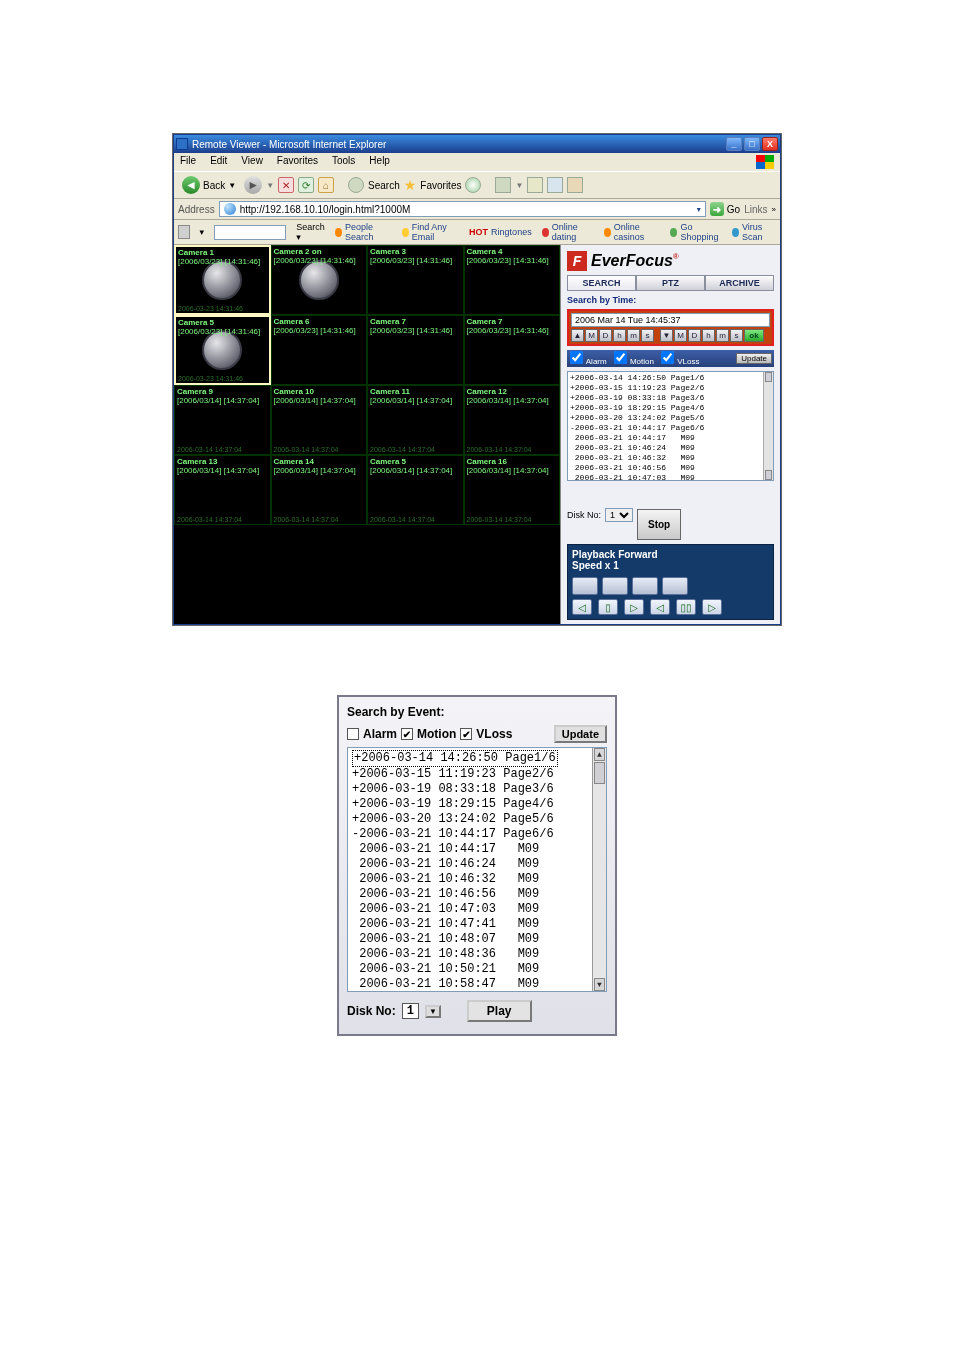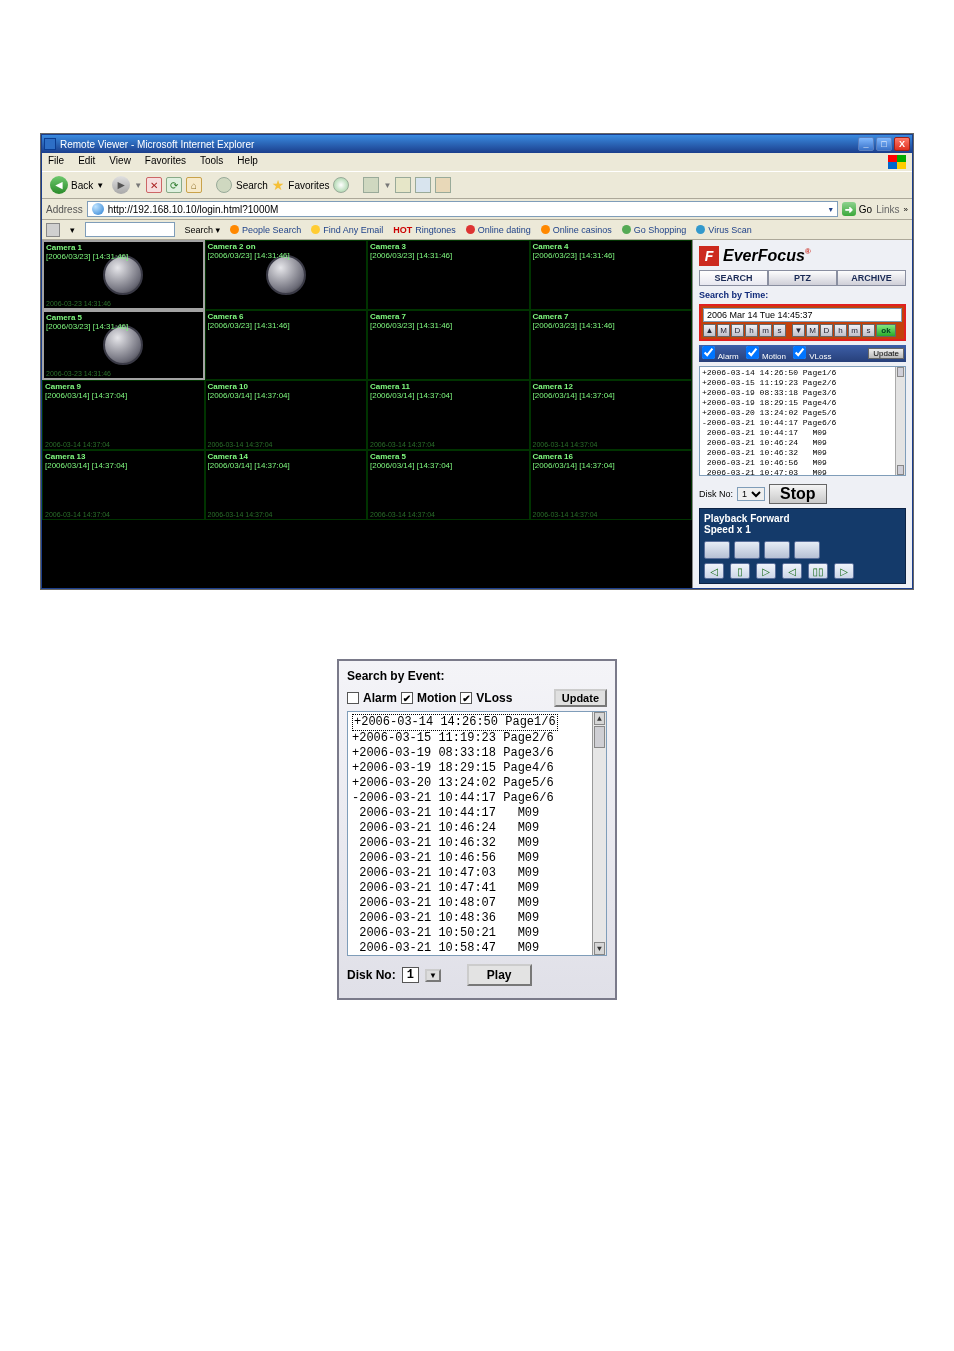--- a/index.html
+++ b/index.html
@@ -1,20 +1,20 @@
 <!DOCTYPE html>
 <html><head>
 <meta charset="utf-8">
 <style>
   * { box-sizing: border-box; margin:0; padding:0; }
   body { font-family: Tahoma, Arial, sans-serif; background:#fff; font-size:11px; color:#000; }
   .page { width:954px; margin:0 auto; padding:4px 0; }
 
   
-  .browser-window { width:872px; margin:130px auto 40px auto; border:1px solid #1b3e8c; background:#fff; box-shadow:0 0 0 1px #666; }
+  .browser-window { width:608px; margin:130px auto 40px auto; border:1px solid #1b3e8c; background:#fff; box-shadow:0 0 0 1px #666; }
   .titlebar { height:18px; background:linear-gradient(#3a8be0,#1b3e8c); display:flex; align-items:center; padding:0 2px; color:#fff; font-size:10px; }
   .titlebar .ieicon { width:12px;height:12px;background:#2e6fc6;border:1px solid #0b3d91;margin-right:4px;display:inline-block; }
   .titlebar .spacer { flex:1; }
   .winbtn { width:16px;height:14px;margin-left:2px;display:flex;align-items:center;justify-content:center;font-size:9px;font-weight:bold;border:1px solid #5a7fbf;background:linear-gradient(#7fb8ff,#3a72c8);color:#fff;border-radius:2px; }
   .winbtn.close{background:linear-gradient(#ff7a6a,#e03020);border-color:#a02015;}
 
   .menubar { background:#ece9d8; padding:2px 6px; font-size:10px; color:#000; display:flex; gap:14px; }
   .menubar span { cursor:default; }
   .menubar .winlogo { margin-left:auto; width:18px;height:14px;
     background:
@@ -45,21 +45,21 @@
   .ysearch{border:1px solid #7f9db9;background:#fff;height:15px;width:90px;}
   .ylink{display:flex;align-items:center;gap:3px;color:#22448a;}
   .ylink .dot{width:9px;height:9px;border-radius:50%;}
   .dot.r{background:#d33;} .dot.y{background:#fc3;} .dot.o{background:#f80;} .dot.g{background:#5a5;} .dot.b{background:#39c;}
   .hot{color:#c00;font-weight:bold;}
 
   
   .content { display:flex; background:#000; }
   .camgrid { flex:1; display:grid; grid-template-columns:repeat(4,1fr); grid-auto-rows:70px; }
   .cam { border:1px solid #003300; position:relative; background:#000; color:#7ff87f; font-size:8px; overflow:hidden;}
-  .cam.sel { border:2px solid #a3a3a3; }
+  .cam.sel { border:2px solid #fef9c3; }
   .cam .hdr { position:absolute; top:1px; left:2px; right:2px; line-height:9px; }
   .cam .hdr b { display:block; }
   .cam .ftr { position:absolute; bottom:1px; left:2px; color:#2a6f2a; font-size:7px;}
   .cam .thumb { position:absolute; inset:0; display:flex;align-items:center;justify-content:center;}
   .watch{width:40px;height:40px;border-radius:50%;background:radial-gradient(circle at 35% 30%,#e6e6ea,#6c6c78 70%,#222 100%);border:2px solid #3a3a46;}
 
   .sidepanel{ width:220px; background:#eef0f5; padding:6px 6px 4px 6px; display:flex; flex-direction:column; gap:4px; font-size:9px; border-left:1px solid #888;}
   .logo{display:flex;align-items:center;gap:4px;font-size:16px;font-weight:bold;font-style:italic;}
   .logo .sq{width:20px;height:20px;background:#cc2a1f;display:flex;align-items:center;justify-content:center;color:#fff;font-size:14px;font-weight:bold;}
   .logo .tm{font-size:8px;color:#cc2a1f;vertical-align:top;}
@@ -77,21 +77,21 @@
   .evhdr{background:linear-gradient(#3d5fa8,#27407a);color:#fff;padding:1px 2px;font-size:8px;display:flex;align-items:center;gap:6px;}
   .evhdr input{margin:0 1px;}
   .evhdr .upd{margin-left:auto;background:linear-gradient(#eee,#bbb);border:1px solid #666;color:#000;padding:0 4px;font-size:8px;}
   .evlist{background:#fff;border:1px solid #7f9db9;height:110px;overflow:hidden;font-family:"Courier New",monospace;font-size:8px;line-height:10px;padding:1px 10px 1px 2px;color:#000;white-space:pre;position:relative;}
   .evlist .sb{position:absolute;top:0;right:0;bottom:0;width:10px;background:#e3e3e3;border-left:1px solid #aaa;}
   .evlist .sb::before,.evlist .sb::after{content:"";position:absolute;left:1px;right:1px;height:8px;background:#cfcfd8;border:1px solid #888;}
   .evlist .sb::before{top:0;} .evlist .sb::after{bottom:0;}
 
   .diskrow{display:flex;align-items:center;gap:4px;margin-top:4px;}
   .diskrow select{font-size:9px;border:1px solid #7f9db9;}
-  .btn3d{padding:0 10px;border:1px solid #666;background:linear-gradient(#f4f4f4,#c9c9c9);font-size:16px;font-weight:bold;}
+  .btn3d{padding:9px 10px;border:1px solid #666;background:linear-gradient(#f4f4f4,#c9c9c9);font-size:10px;font-weight:bold;margin-top:20px;}
 
   .pbpanel{background:#143a6a;color:#fff;padding:4px;border:1px solid #0b2244;}
   .pbpanel .t{font-size:10px;font-weight:bold;}
   .pbbtns{display:flex;gap:4px;margin-top:6px;}
   .pbb{width:26px;height:18px;background:linear-gradient(#e6ecf5,#b6c0d4);border:1px solid #5a6f9a;border-radius:2px;}
   .pbbtns2{display:flex;gap:6px;margin-top:4px;}
   .pbb2{width:20px;height:16px;background:linear-gradient(#f0f4fb,#cdd6e8);border:1px solid #5a6f9a;border-radius:2px;display:flex;align-items:center;justify-content:center;font-size:10px;color:#156a15;}
 
   .statusbar{background:#ece9d8;border-top:1px solid #aca899;display:flex;align-items:center;font-size:10px;padding:1px 4px;gap:4px;}
   .statusbar .sp{flex:1;}

